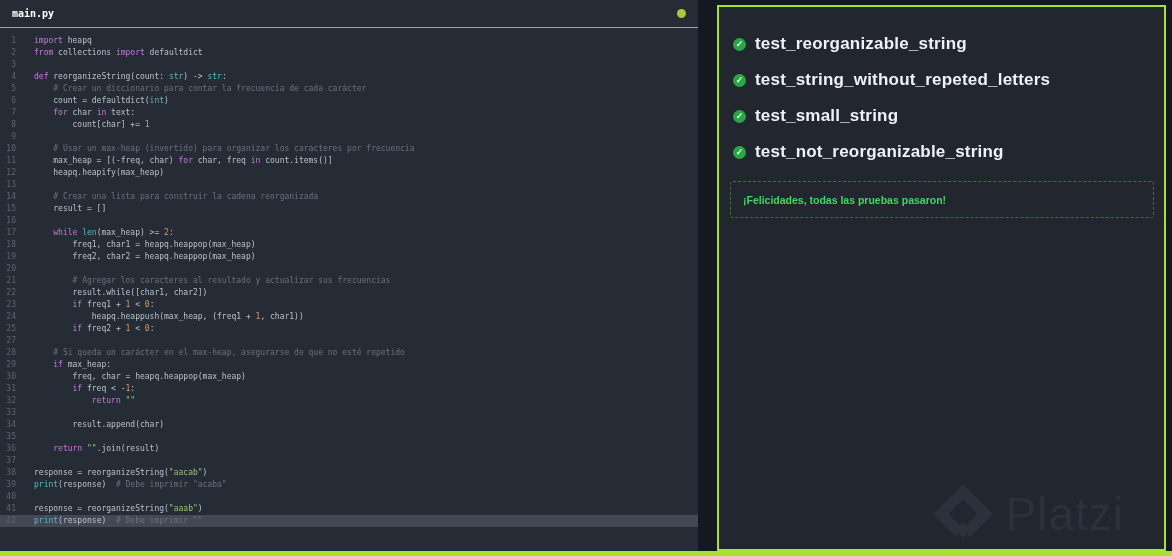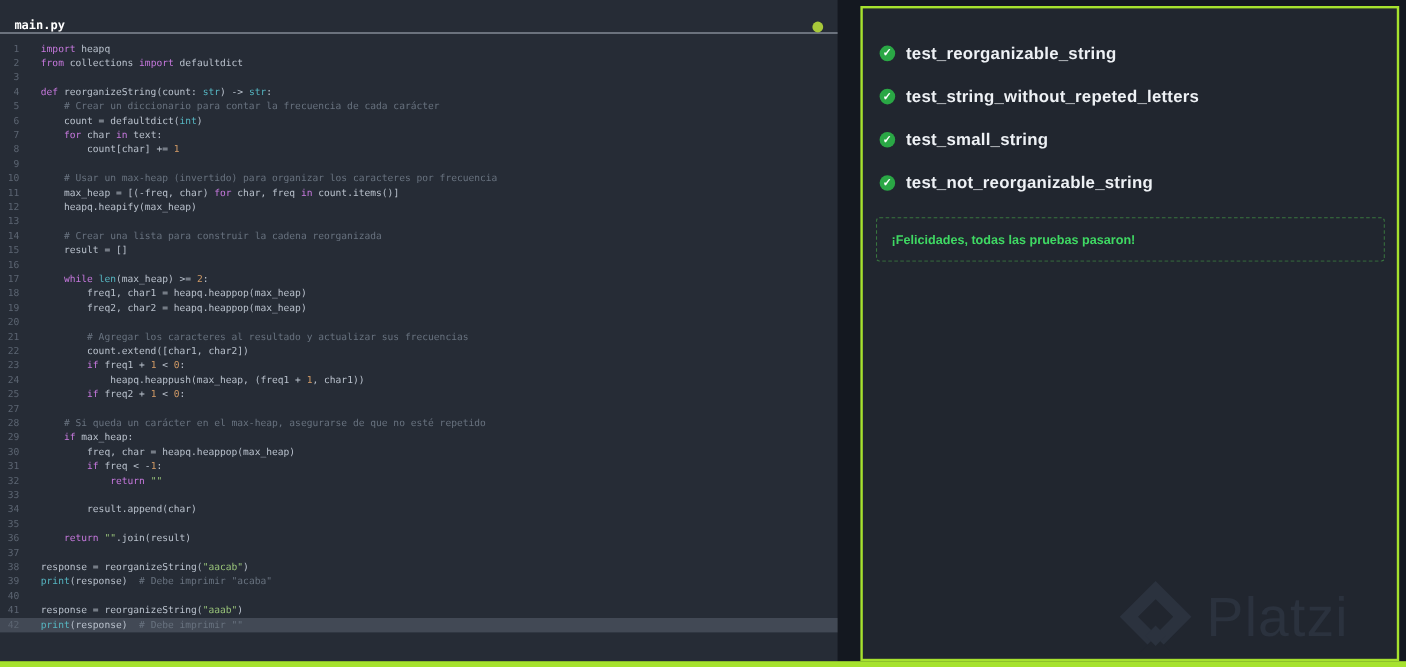--- a/index.html
+++ b/index.html
@@ -13,21 +13,21 @@
   }
 
   
   .editor {
     position: absolute; left:0; top:0;
     width: 698px; height: 551px;
     background: #262c36;
   }
   .editor-header {
     height: 28px;
-    display: flex; align-items: flex-end; justify-content: space-between;
+    display: flex; align-items: center; justify-content: space-between;
     padding: 0 12px;
     border-bottom: 1px solid #99a1ad;
     gap: 40px;
   }
   .filename {
     font-family: "DejaVu Sans Mono", monospace;
     font-weight: bold; font-size: 10px; color: #ffffff;
   }
   .status-dot {
     width: 9px; height: 9px; border-radius: 50%;
@@ -61,21 +61,21 @@
     height: 36px; display: flex; align-items: center;
     padding: 0 14px; gap: 9px;
   }
   .check {
     flex: none; width: 13px; height: 13px; border-radius: 50%;
     background: var(--check, #2aa745);
     color: #ffffff; font-size: 9px; line-height: 13px;
     text-align: center; font-weight: bold;
   }
   .test-name {
-    color: #eef1f5; font-weight: bold; font-size: 14px; letter-spacing: .2px;
+    color: #eef1f5; font-weight: bold; font-size: 17px; letter-spacing: .2px;
   }
   .success-box {
     margin: 11px 10px 0 11px; height: 37px;
     border: 1px dashed #39753f; border-radius: 3px;
     display: flex; align-items: center; padding: 0 12px;
     color: var(--success, #3fd863);
     font-weight: bold; font-size: 10.5px;
   }
 
   
@@ -118,21 +118,21 @@
       <div class="code-line"><span class="ln">12</span><span class="lc"><span class="tk-pl">    heapq.heapify(max_heap)</span></span></div>
       <div class="code-line"><span class="ln">13</span><span class="lc"></span></div>
       <div class="code-line"><span class="ln">14</span><span class="lc"><span class="tk-cm">    # Crear una lista para construir la cadena reorganizada</span></span></div>
       <div class="code-line"><span class="ln">15</span><span class="lc"><span class="tk-pl">    result = []</span></span></div>
       <div class="code-line"><span class="ln">16</span><span class="lc"></span></div>
       <div class="code-line"><span class="ln">17</span><span class="lc"><span class="tk-pl">    </span><span class="tk-kw">while</span><span class="tk-pl"> </span><span class="tk-bi">len</span><span class="tk-pl">(max_heap) &gt;= </span><span class="tk-nm">2</span><span class="tk-pl">:</span></span></div>
       <div class="code-line"><span class="ln">18</span><span class="lc"><span class="tk-pl">        freq1, char1 = heapq.heappop(max_heap)</span></span></div>
       <div class="code-line"><span class="ln">19</span><span class="lc"><span class="tk-pl">        freq2, char2 = heapq.heappop(max_heap)</span></span></div>
       <div class="code-line"><span class="ln">20</span><span class="lc"></span></div>
       <div class="code-line"><span class="ln">21</span><span class="lc"><span class="tk-cm">        # Agregar los caracteres al resultado y actualizar sus frecuencias</span></span></div>
-      <div class="code-line"><span class="ln">22</span><span class="lc"><span class="tk-pl">        count.extend([char1, char2])</span></span></div>
+      <div class="code-line"><span class="ln">22</span><span class="lc"><span class="tk-pl">        result.while([char1, char2])</span></span></div>
       <div class="code-line"><span class="ln">23</span><span class="lc"><span class="tk-pl">        </span><span class="tk-kw">if</span><span class="tk-pl"> freq1 + </span><span class="tk-nm">1</span><span class="tk-pl"> &lt; </span><span class="tk-nm">0</span><span class="tk-pl">:</span></span></div>
       <div class="code-line"><span class="ln">24</span><span class="lc"><span class="tk-pl">            heapq.heappush(max_heap, (freq1 + </span><span class="tk-nm">1</span><span class="tk-pl">, char1))</span></span></div>
       <div class="code-line"><span class="ln">25</span><span class="lc"><span class="tk-pl">        </span><span class="tk-kw">if</span><span class="tk-pl"> freq2 + </span><span class="tk-nm">1</span><span class="tk-pl"> &lt; </span><span class="tk-nm">0</span><span class="tk-pl">:</span></span></div>
       <div class="code-line"><span class="ln">27</span><span class="lc"></span></div>
       <div class="code-line"><span class="ln">28</span><span class="lc"><span class="tk-cm">    # Si queda un carácter en el max-heap, asegurarse de que no esté repetido</span></span></div>
       <div class="code-line"><span class="ln">29</span><span class="lc"><span class="tk-pl">    </span><span class="tk-kw">if</span><span class="tk-pl"> max_heap:</span></span></div>
       <div class="code-line"><span class="ln">30</span><span class="lc"><span class="tk-pl">        freq, char = heapq.heappop(max_heap)</span></span></div>
       <div class="code-line"><span class="ln">31</span><span class="lc"><span class="tk-pl">        </span><span class="tk-kw">if</span><span class="tk-pl"> freq &lt; -</span><span class="tk-nm">1</span><span class="tk-pl">:</span></span></div>
       <div class="code-line"><span class="ln">32</span><span class="lc"><span class="tk-pl">            </span><span class="tk-kw">return</span><span class="tk-pl"> </span><span class="tk-st">""</span></span></div>
       <div class="code-line"><span class="ln">33</span><span class="lc"></span></div>

